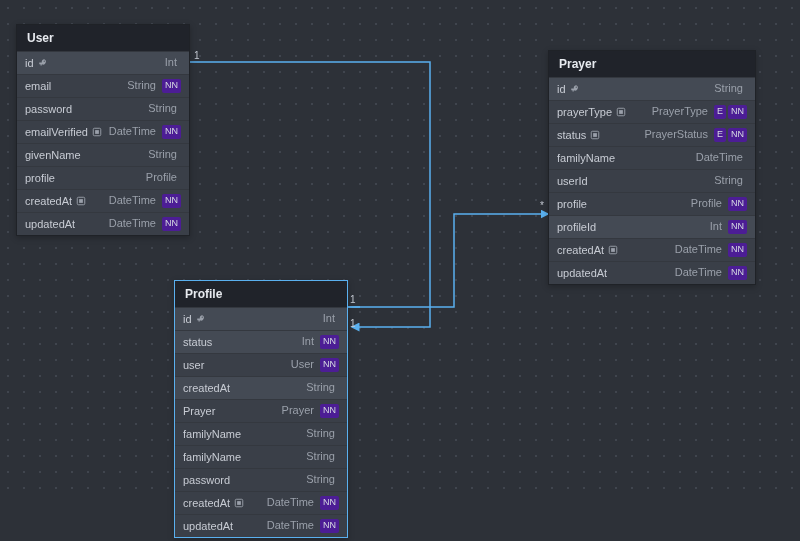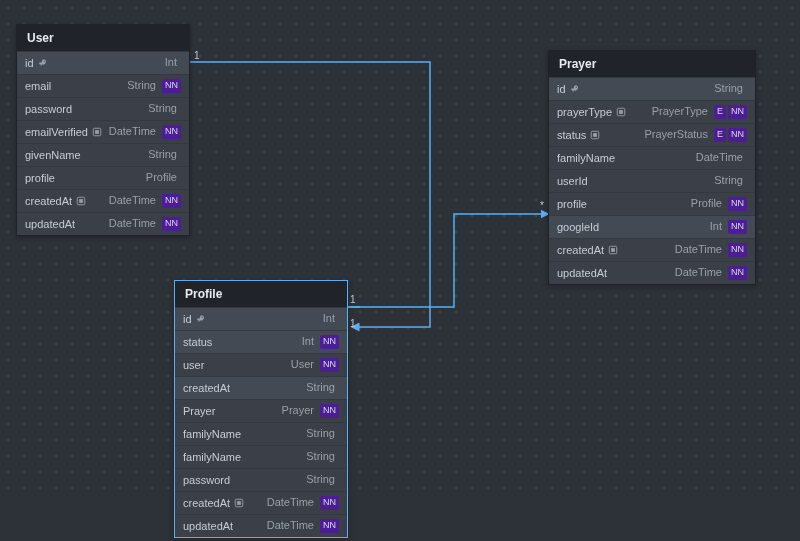--- a/index.html
+++ b/index.html
@@ -278,21 +278,21 @@
         <div class="row">
           <span class="fname">
             <span>profile</span>
           </span>
           <span class="spacer"></span>
           <span class="ftype">Profile</span>
           <span class="badge">NN</span>
         </div>
         <div class="row hl">
           <span class="fname">
-            <span>googleId</span>
+            <span>profileId</span>
           </span>
           <span class="spacer"></span>
           <span class="ftype">Int</span>
           <span class="badge">NN</span>
         </div>
         <div class="row">
           <span class="fname">
             <span>createdAt</span>
             <span class="icon-attr">
               <svg viewBox="0 0 16 16" width="10" height="10">

